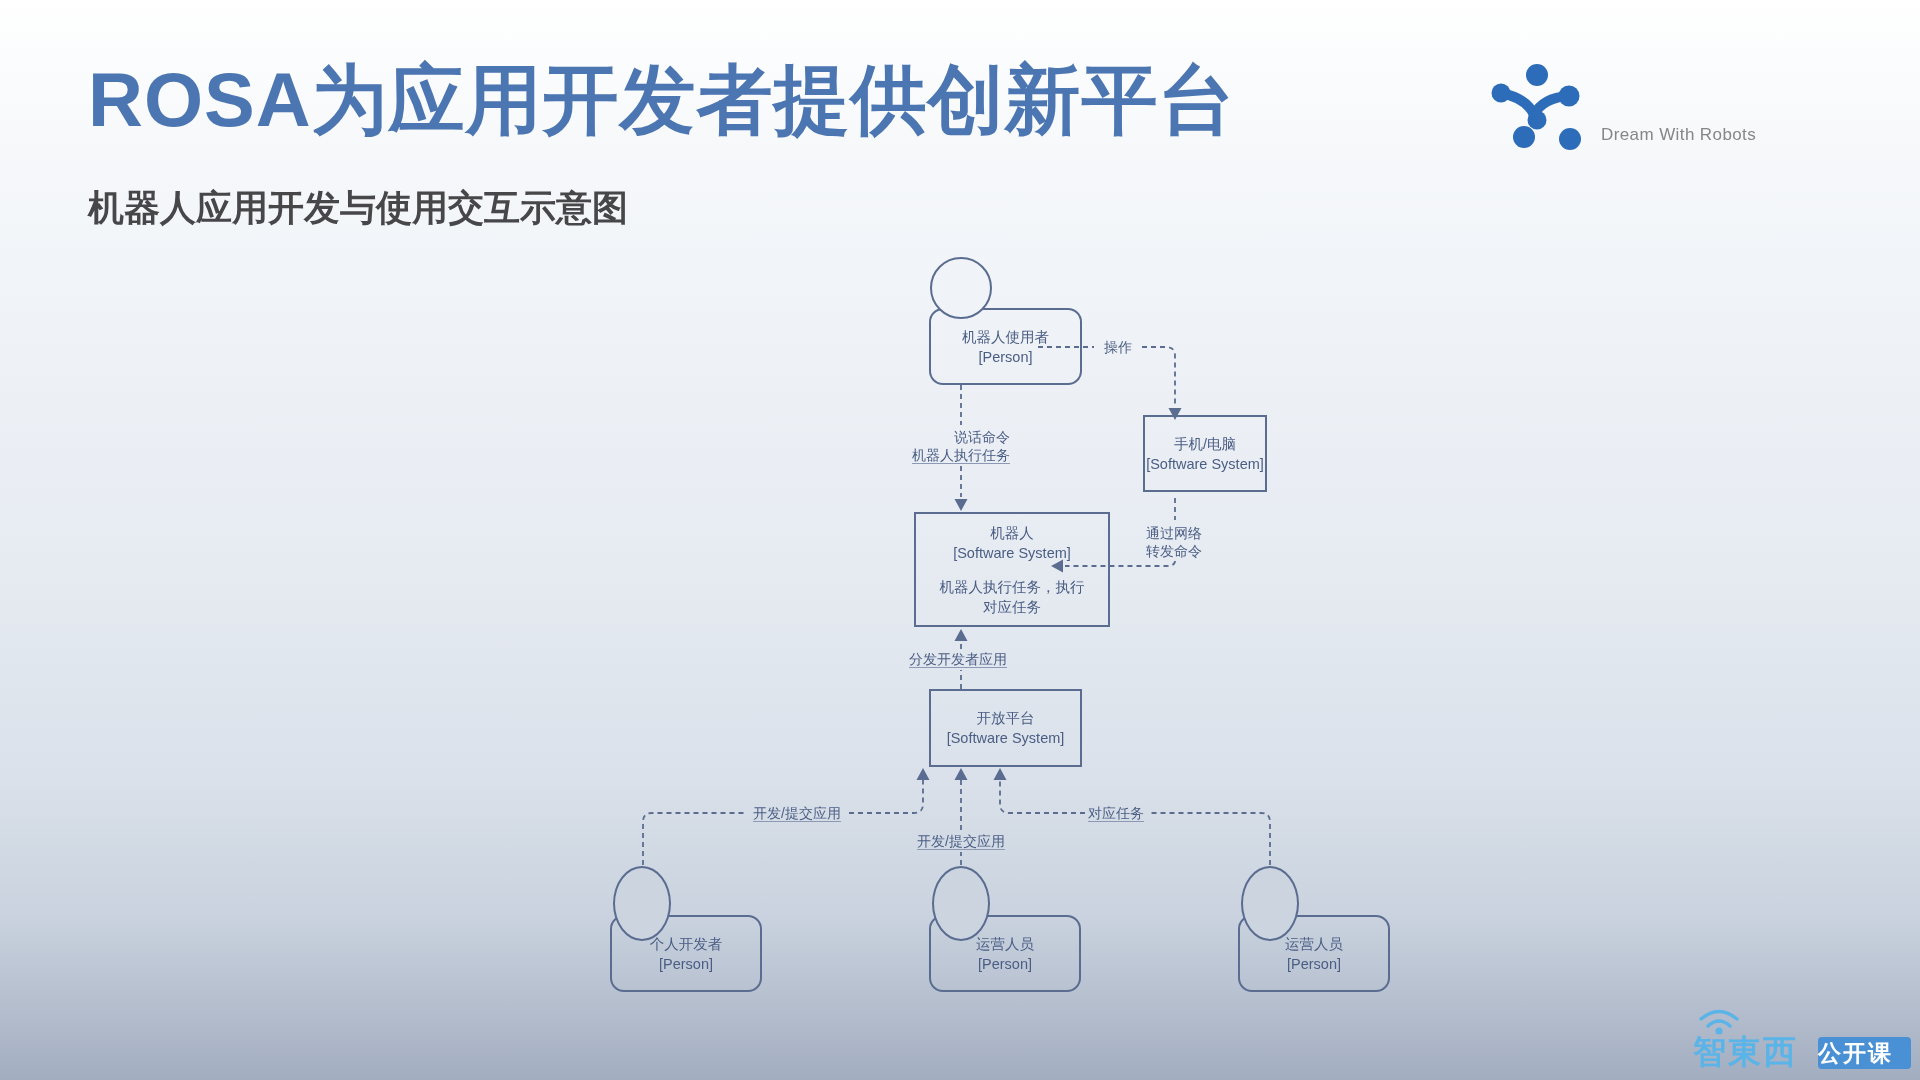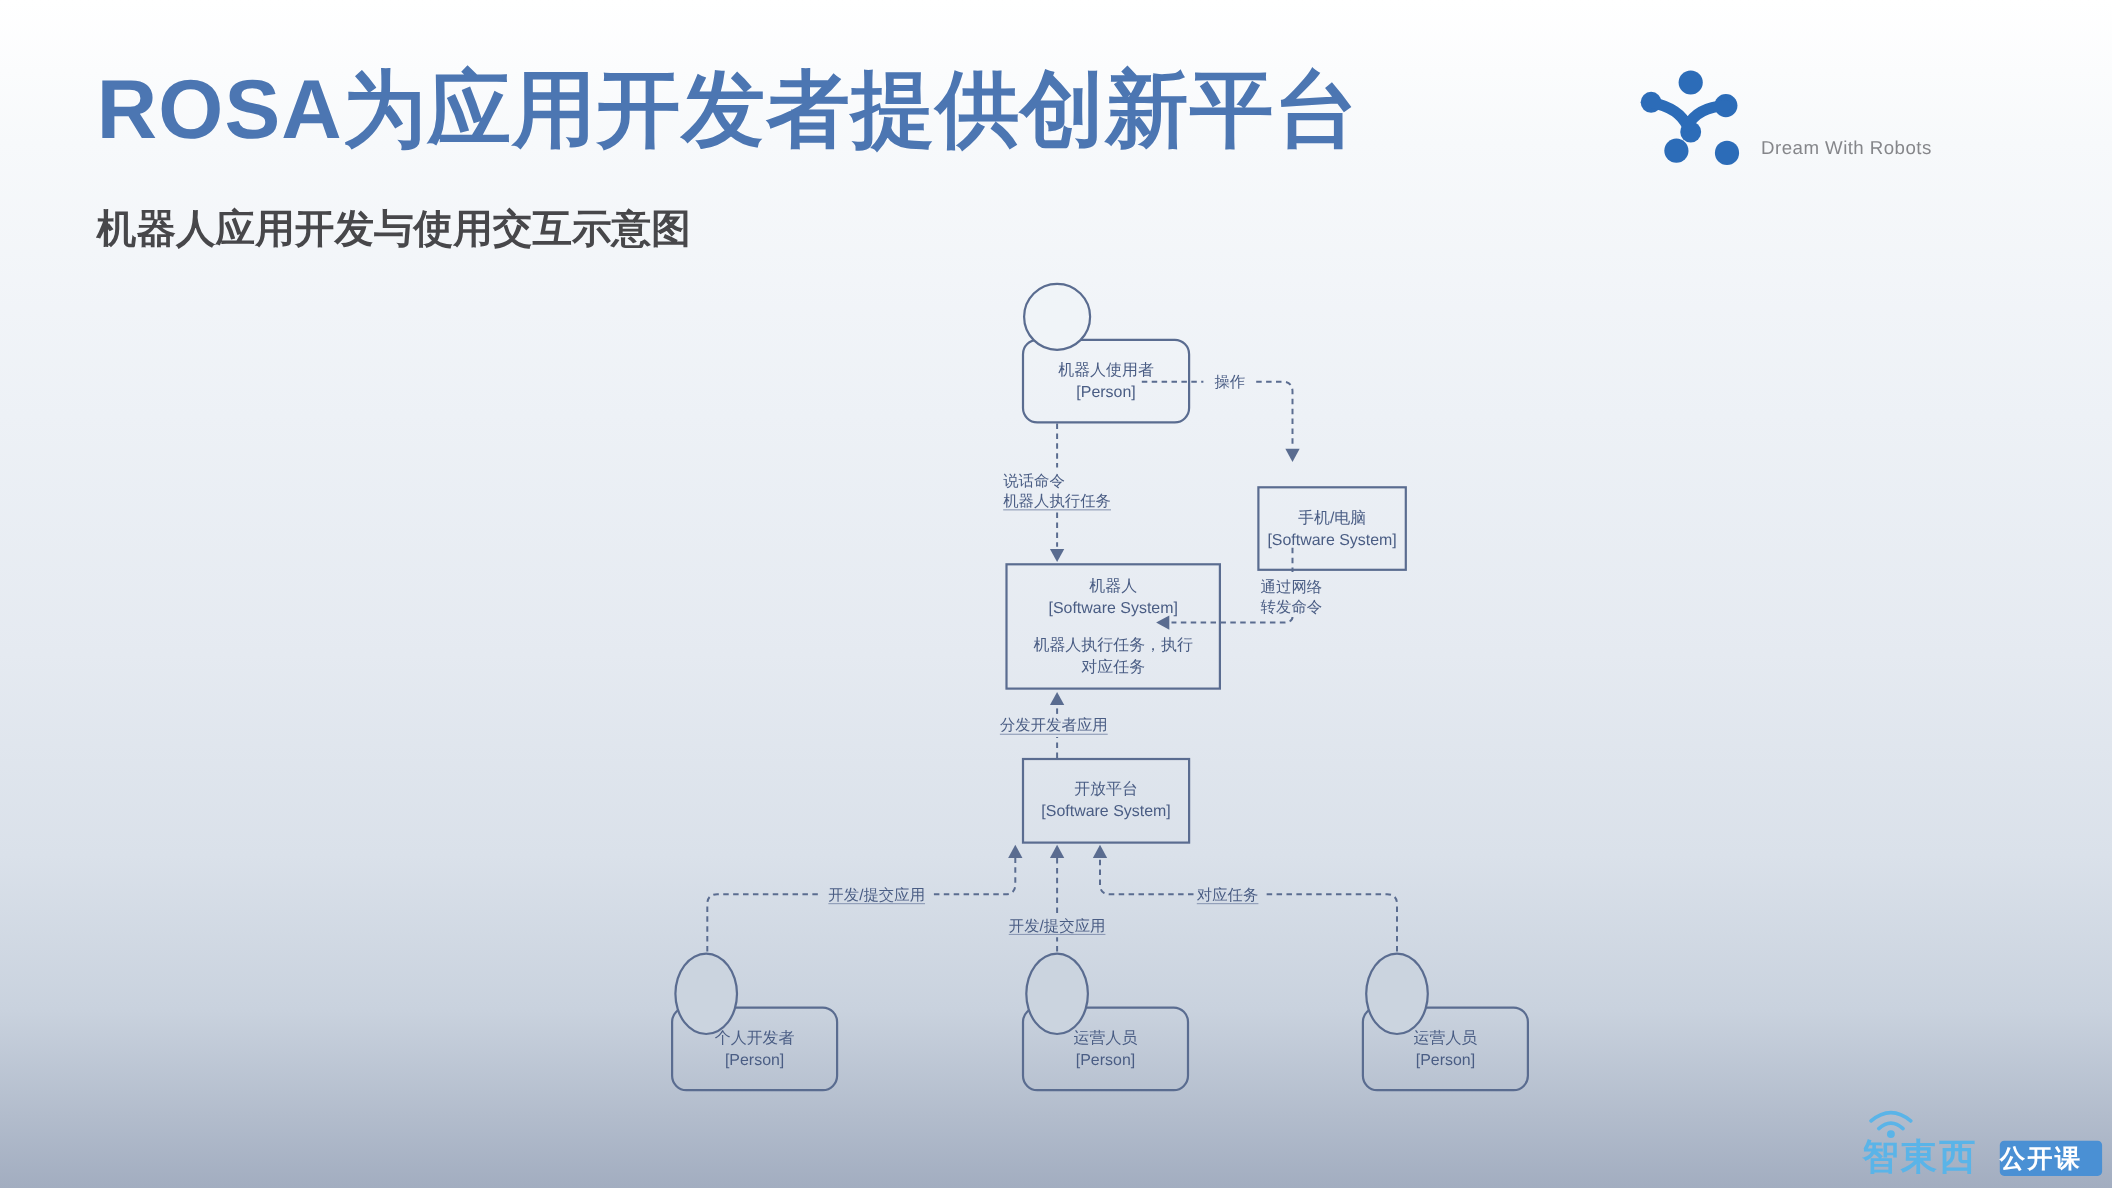--- a/index.html
+++ b/index.html
@@ -31,21 +31,21 @@
   .head{
     position:absolute;border:2px solid #5a6c90;border-radius:50%;
     box-sizing:border-box;z-index:3;
   }
   .head-top{background:#f0f4f8;}
   .head-bottom{background:#cbd4df;}
   .desc{margin-top:14px;}
   
   .lbl{
     position:absolute;transform:translate(-50%,-50%);color:#4a5d84;
-    font-size:14px;line-height:18px;text-align:left;white-space:nowrap;z-index:4;
+    font-size:14px;line-height:18px;text-align:right;white-space:nowrap;z-index:4;
   }
   .u{text-decoration:underline;text-decoration-color:#8c99b5;text-underline-offset:3px;}
   svg.wires{position:absolute;left:0;top:0;z-index:1;}
   
   .zdx-text{left:1693px;top:1030px;font-size:33px;font-weight:700;color:#5ab4e8;letter-spacing:2px;z-index:5;}
   .zdx-badge{
     left:1818px;top:1037px;width:93px;height:32px;background:#4a90d4;border-radius:4px;
     display:flex;align-items:center;justify-content:flex-start;color:#ffffff;
     font-size:23px;font-weight:700;letter-spacing:2px;z-index:5;
   }
@@ -112,21 +112,21 @@
     <path d="M13 41 C28 44 41 51 46 63 C52 51 64 45 81 44" stroke="#2c6cb8" stroke-width="10" fill="none" stroke-linecap="round" stroke-linejoin="round"></path>
   </svg>
   <div class="abs brand-tag">Dream With Robots</div>
 
   <div class="head head-top" style="left:930px;top:257px;width:62px;height:62px"></div>
   <div class="node person-body" style="left:885px;top:308px;width:153px;height:77px">
     <div>机器人使用者</div>
     <div>[Person]</div>
   </div>
 
-  <div class="node" style="left:1099px;top:442px;width:136px;height:77px">
+  <div class="node" style="left:1099px;top:415px;width:124px;height:77px">
     <div>手机/电脑</div>
     <div>[Software System]</div>
   </div>
 
   <div class="node" style="left:870px;top:512px;width:196px;height:115px">
     <div>机器人</div>
     <div>[Software System]</div>
     <div class="desc">机器人执行任务，执行</div>
     <div>对应任务</div>
   </div>

